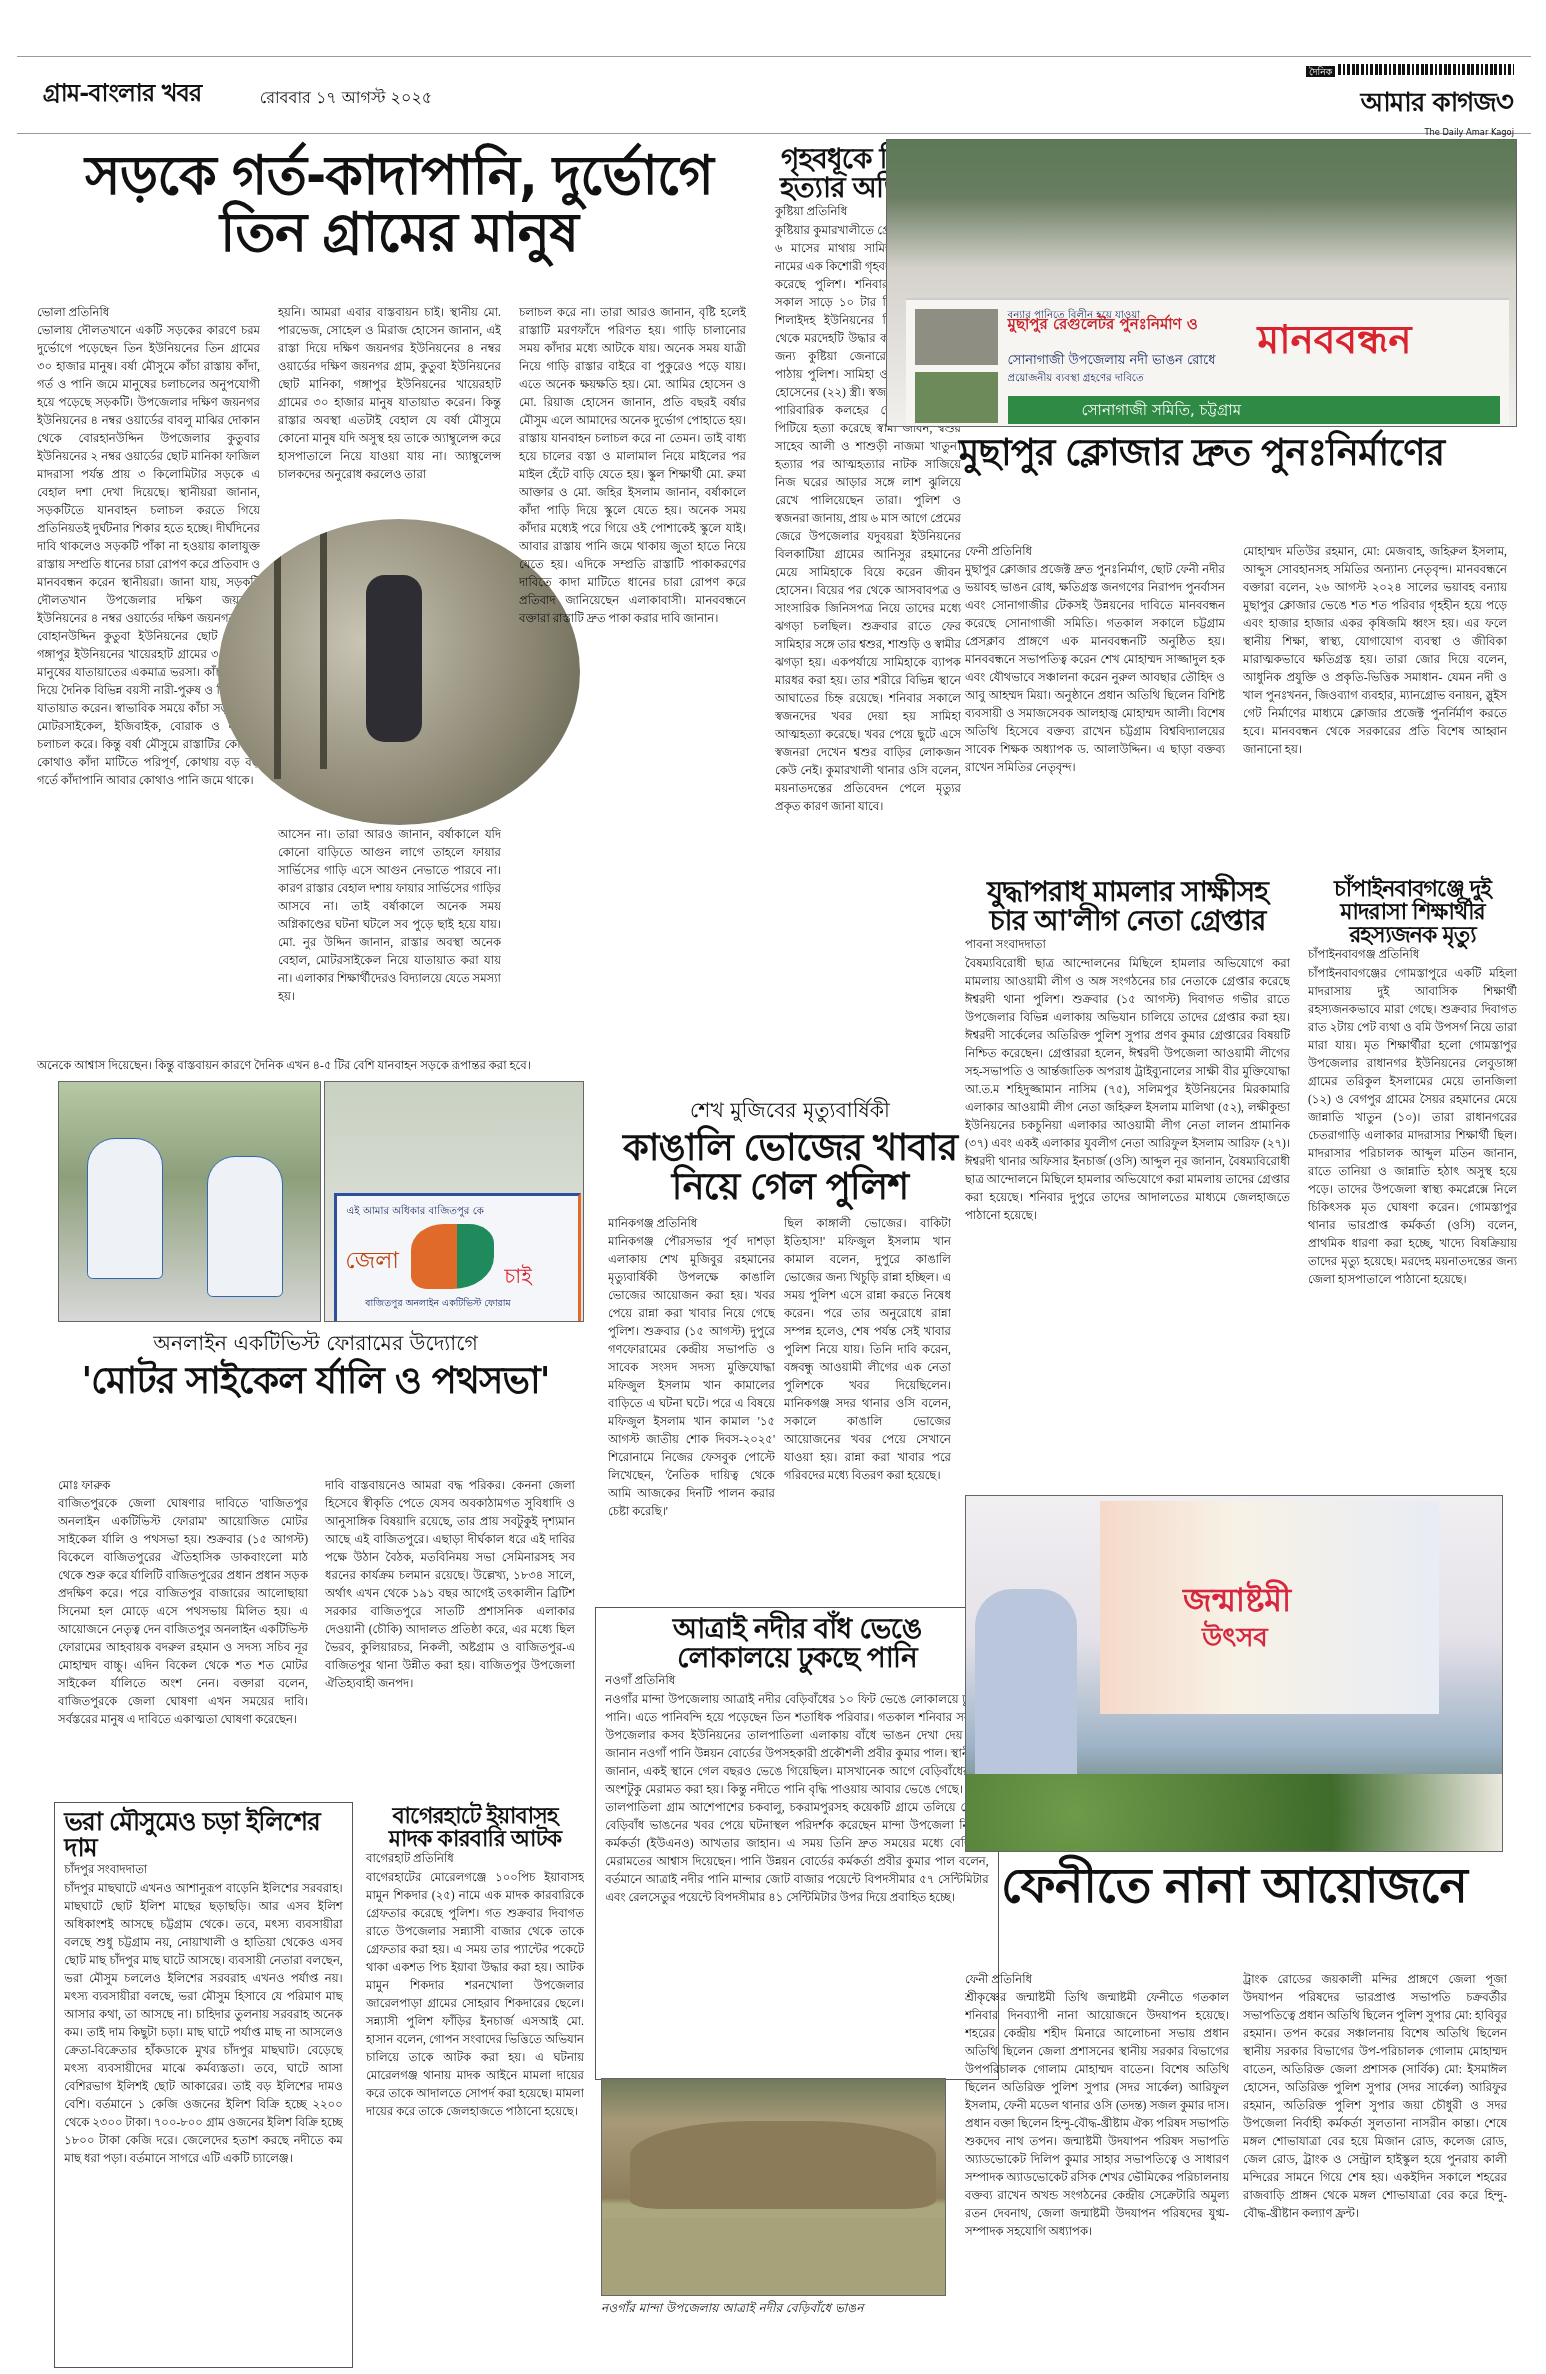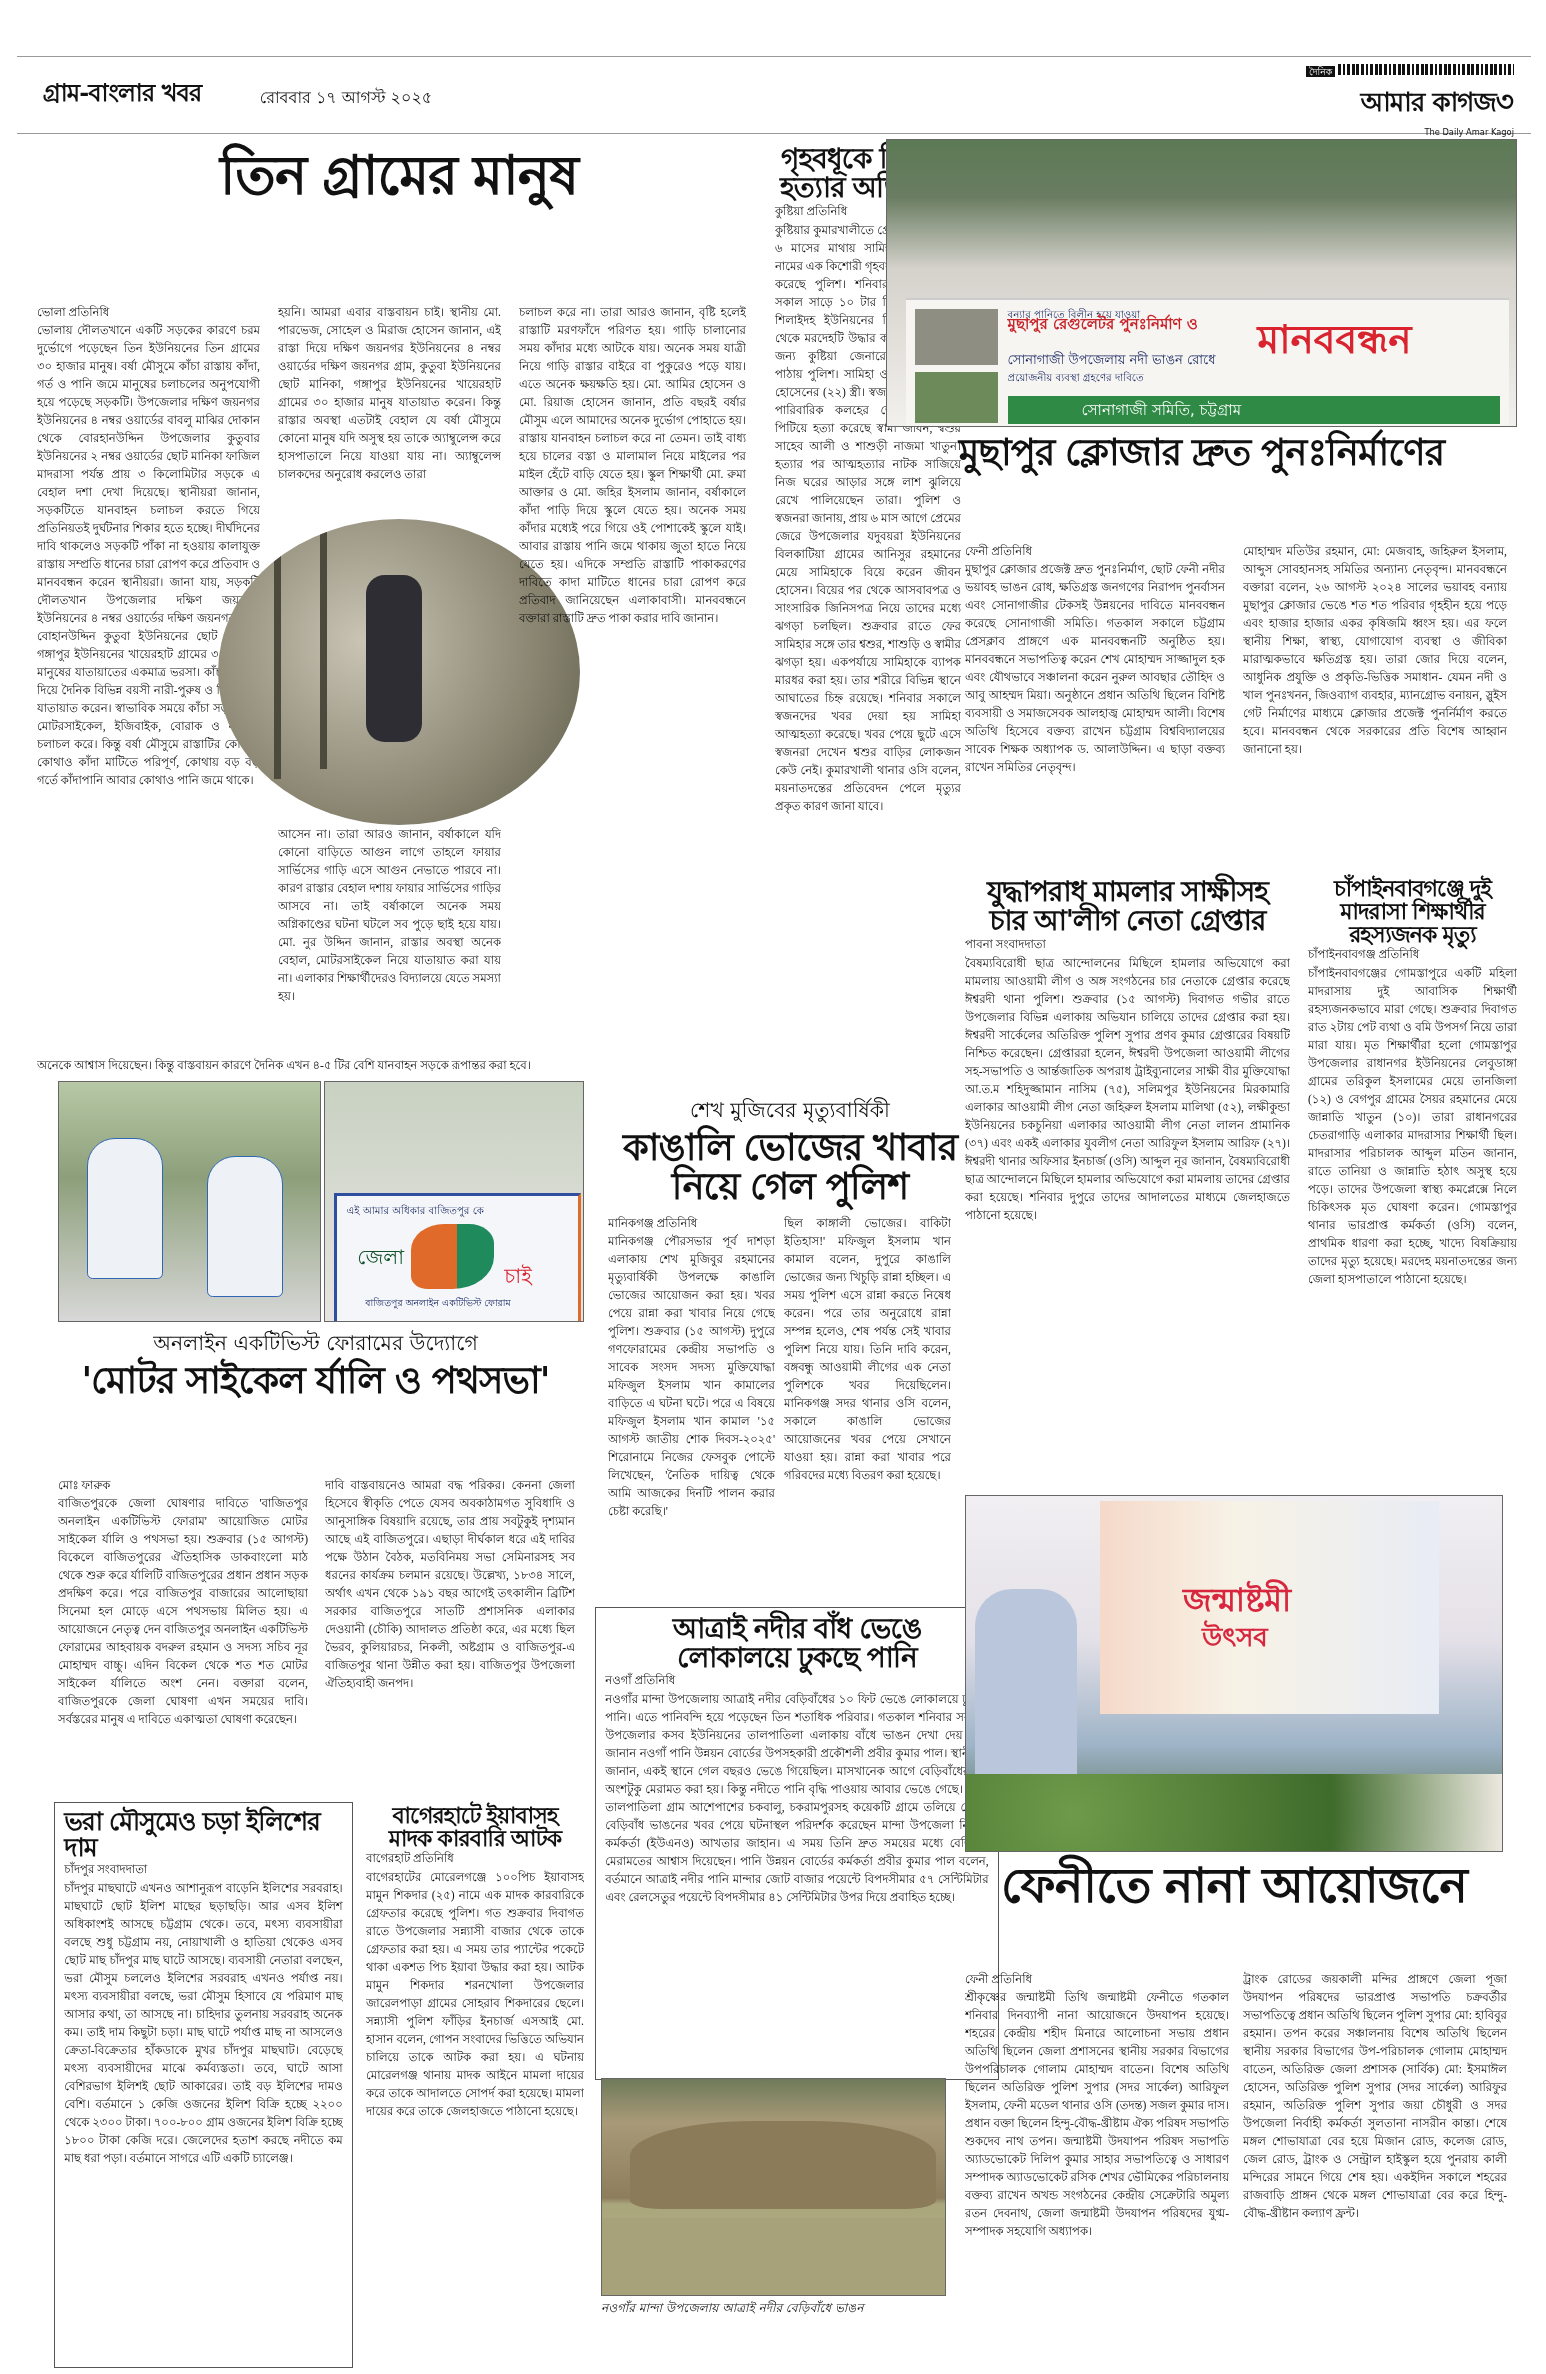--- a/index.html
+++ b/index.html
@@ -34,20 +34,21 @@
   <span class="mh-title">গ্রাম-বাংলার খবর</span>
   <span class="mh-date">রোববার ১৭ আগস্ট ২০২৫</span>
   <div class="mh-logo">
     <div style="font-size:9.3px;text-align:left;"><span style="background:#111;color:#fff;padding:0 2.8px;">দৈনিক</span> <span class="skyline"></span></div>
     <span class="name">আমার কাগজ</span><span class="pg">৩</span>
     <div class="en">The Daily Amar Kagoj</div>
   </div>
 </div>
 
 <div class="abs" style="left:37px;top:148px;width:724px;">
+  <div class="headline h-xl">সড়কে গর্ত-কাদাপানি, দুর্ভোগে</div>
   <div class="headline h-xl">তিন গ্রামের মানুষ</div>
 </div>
 <div class="abs body" style="left:37px;top:304px;width:223px;">
   <div class="byline">ভোলা প্রতিনিধি</div>
   <p style="height:751px;overflow:hidden;">ভোলায় দৌলতখানে একটি সড়কের কারণে চরম দুর্ভোগে পড়েছেন তিন ইউনিয়নের তিন গ্রামের ৩০ হাজার মানুষ। বর্ষা মৌসুমে কাঁচা রাস্তায় কাঁদা, গর্ত ও পানি জমে মানুষের চলাচলের অনুপযোগী হয়ে পড়েছে সড়কটি। উপজেলার দক্ষিণ জয়নগর ইউনিয়নের ৪ নম্বর ওয়ার্ডের বাবলু মাঝির দোকান থেকে বোরহানউদ্দিন উপজেলার কুতুবার ইউনিয়নের ২ নম্বর ওয়ার্ডের ছোট মানিকা ফাজিল মাদরাসা পর্যন্ত প্রায় ৩ কিলোমিটার সড়কে এ বেহাল দশা দেখা দিয়েছে। স্থানীয়রা জানান, সড়কটিতে যানবাহন চলাচল করতে গিয়ে প্রতিনিয়তই দুর্ঘটনার শিকার হতে হচ্ছে। দীর্ঘদিনের দাবি থাকলেও সড়কটি পাঁকা না হওয়ায় কালাযুক্ত রাস্তায় সম্প্রতি ধানের চারা রোপণ করে প্রতিবাদ ও মানববন্ধন করেন স্থানীয়রা। জানা যায়, সড়কটি দৌলতখান উপজেলার দক্ষিণ জয়নগর ইউনিয়নের ৪ নম্বর ওয়ার্ডের দক্ষিণ জয়নগর গ্রাম, বোহানউদ্দিন কুতুবা ইউনিয়নের ছোট মানিকা, গঙ্গাপুর ইউনিয়নের খায়েরহাট গ্রামের ৩০ হাজার মানুষের যাতায়াতের একমাত্র ভরসা। কাঁচা রাস্তাটি দিয়ে দৈনিক বিভিন্ন বয়সী নারী-পুরুষ ও শিক্ষার্থীরা যাতায়াত করেন। স্বাভাবিক সময়ে কাঁচা সড়কটিতে মোটরসাইকেল, ইজিবাইক, বোরাক ও নসিমন চলাচল করে। কিন্তু বর্ষা মৌসুমে রাস্তাটির কোথাও কোথাও কাঁদা মাটিতে পরিপূর্ণ, কোথায় বড় বড় গর্তে কাঁদাপানি আবার কোথাও পানি জমে থাকে।</p>
 </div>
 <div class="abs body" style="left:278px;top:304px;width:223px;height:232px;overflow:hidden;">হয়নি। আমরা এবার বাস্তবায়ন চাই। স্থানীয় মো. পারভেজ, সোহেল ও মিরাজ হোসেন জানান, এই রাস্তা দিয়ে দক্ষিণ জয়নগর ইউনিয়নের ৪ নম্বর ওয়ার্ডের দক্ষিণ জয়নগর গ্রাম, কুতুবা ইউনিয়নের ছোট মানিকা, গঙ্গাপুর ইউনিয়নের খায়েরহাট গ্রামের ৩০ হাজার মানুষ যাতায়াত করেন। কিন্তু রাস্তার অবস্থা এতটাই বেহাল যে বর্ষা মৌসুমে কোনো মানুষ যদি অসুস্থ হয় তাকে অ্যাম্বুলেন্স করে হাসপাতালে নিয়ে যাওয়া যায় না। অ্যাম্বুলেন্স চালকদের অনুরোধ করলেও তারা</div>
 <div class="abs circle-photo" style="left:218px;top:519px;width:362px;height:306px;background:radial-gradient(circle at 40% 40%,#c9c4b4,#8a8672 60%,#5c5a48);">
   <div style="position:absolute;left:148px;top:56px;width:56px;height:167px;background:#2d2d33;border-radius:18.6px;"></div>
   <div style="position:absolute;left:56px;top:18.6px;width:7.4px;height:241px;background:#4c4a3c;"></div>
@@ -101,21 +102,21 @@
 </div>
 
 <div class="abs photo" style="left:58px;top:1081px;width:263px;height:241px;background:linear-gradient(#b7c8a6,#8d9f7a 40%,#d8d8d8);">
   <div style="position:absolute;left:28px;top:56px;width:74px;height:139px;background:#eef1f6;border-radius:28px 28px 5.6px 5.6px;border:1.9px solid #2f67b5;"></div>
   <div style="position:absolute;left:148px;top:74px;width:74px;height:139px;background:#eef1f6;border-radius:28px 28px 5.6px 5.6px;border:1.9px solid #2f67b5;"></div>
 </div>
 <div class="abs photo" style="left:324px;top:1081px;width:260px;height:241px;background:linear-gradient(#c8d1c2,#e7e5e1);">
   <div style="position:absolute;left:9.3px;top:111px;width:241px;height:125px;background:#f5f6fa;border:3.7px solid #2e4fa0;border-right-color:#e06a2a;">
     <div style="position:absolute;left:9.3px;top:7.4px;font-size:10.2px;color:#1d2b63;">এই আমার অধিকার বাজিতপুর কে</div>
     <div style="position:absolute;left:74px;top:28px;width:83px;height:65px;background:linear-gradient(90deg,#e06a2a 55%,#1f8a5c 55%);border-radius:40% 30% 50% 20%;"></div>
-    <div style="position:absolute;left:20px;top:46px;font-size:20px;color:#14532d;">জেলা</div>
+    <div style="position:absolute;left:8px;top:46px;font-size:23px;color:#c2410c;">জেলা</div>
     <div style="position:absolute;left:167px;top:65px;font-size:20.4px;color:#d9232e;">চাই</div>
     <div style="position:absolute;left:28px;top:100px;font-size:9.3px;color:#1d2b63;">বাজিতপুর অনলাইন একটিভিস্ট ফোরাম</div>
   </div>
 </div>
 
 <div class="abs" style="left:37px;top:1328px;width:557px;">
   <div class="kicker">অনলাইন একটিভিস্ট ফোরামের উদ্যোগে</div>
   <div class="headline h-l">'মোটর সাইকেল র্যালি ও পথসভা'</div>
 </div>
 <div class="abs body" style="left:58px;top:1477px;width:250px;height:306px;overflow:hidden;">

